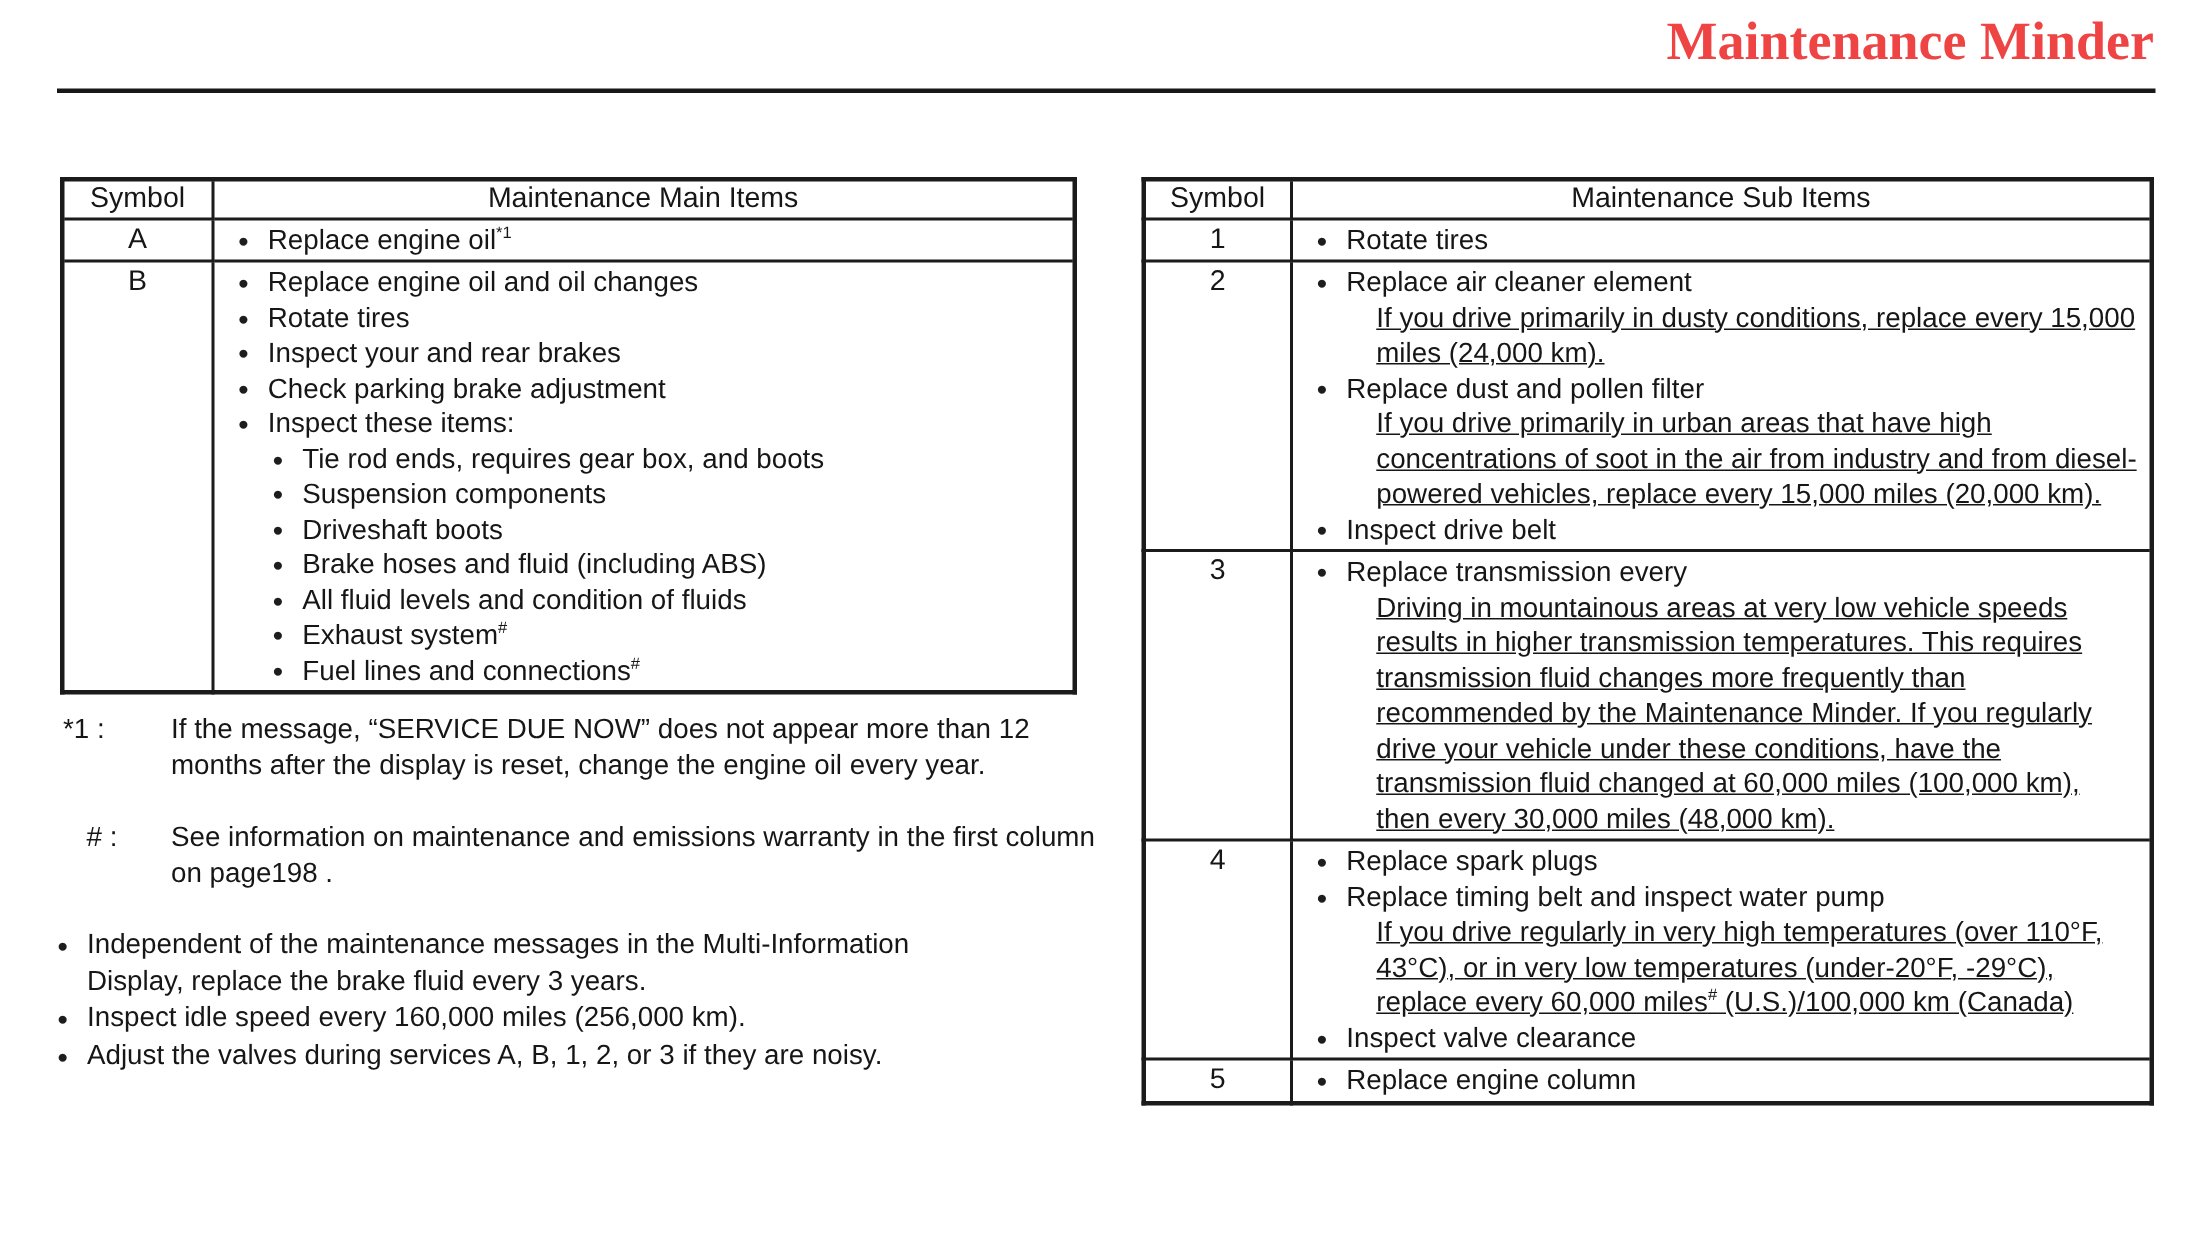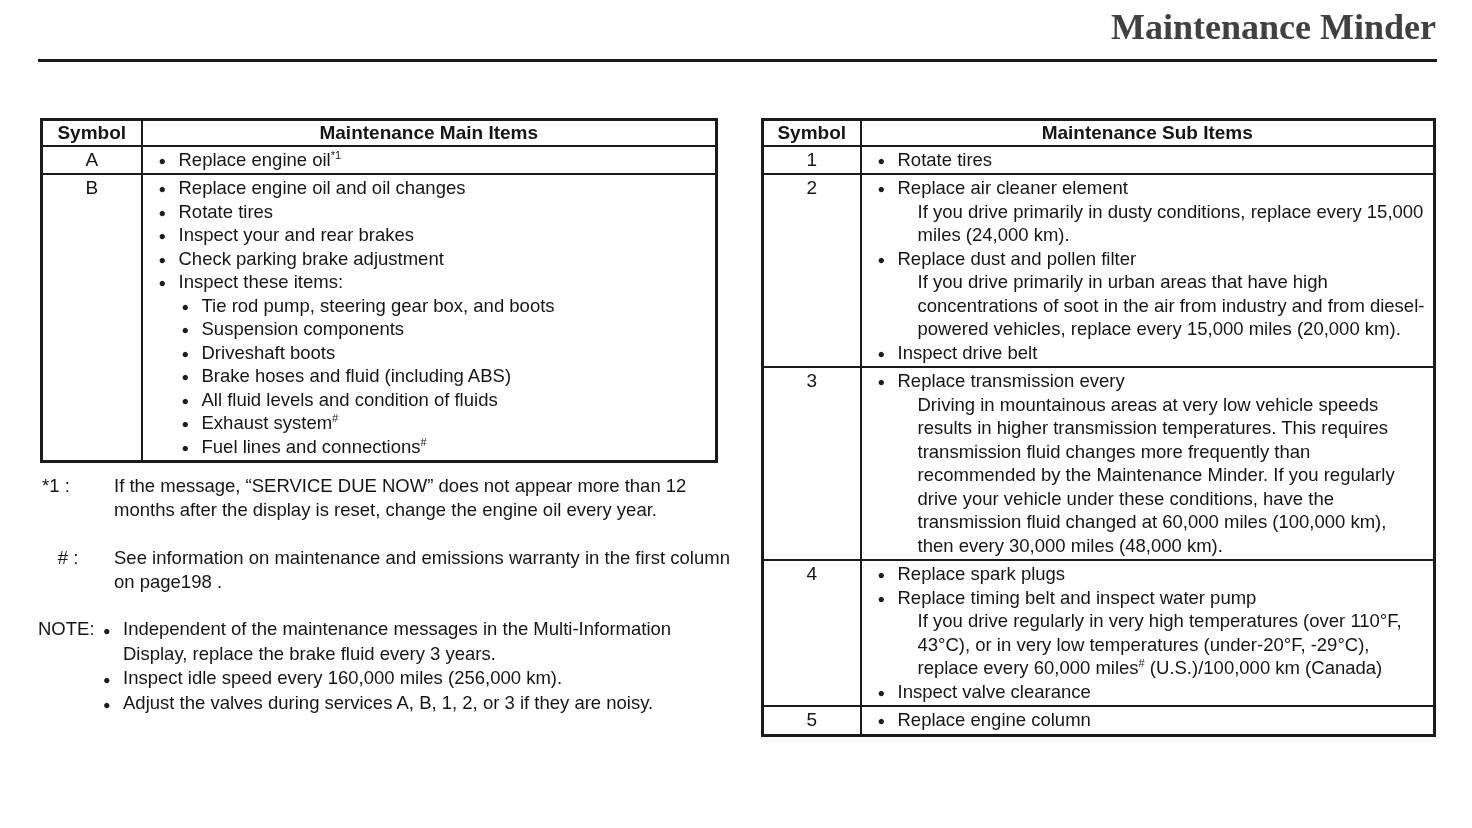--- a/index.html
+++ b/index.html
@@ -9,21 +9,21 @@
     font-family: "Liberation Sans", "DejaVu Sans", sans-serif;
     color: #161616;
     overflow: hidden;
   }
   .page { position: relative; width: 1472px; height: 828px; background: #ffffff; }
 
   
   .page-title {
     position: absolute; top: 6px; right: 36px;
     font-family: "Liberation Serif", "DejaVu Serif", serif;
-    font-weight: 700; font-size: 36px; letter-spacing: 0px; color: #404040;
+    font-weight: 700; font-size: 36px; letter-spacing: 0px; color: #ef4444;
     white-space: nowrap;
   }
   .header-rule {
     position: absolute; top: 59px; left: 38px;
     width: 1399px; height: 3px; background: #181818;
   }
 
   
   table.doc-table {
     border-collapse: collapse;
@@ -33,42 +33,42 @@
     line-height: 23.5px;
     color: #161616;
   }
   #main-table { position: absolute; left: 40px; top: 118px; width: 678px; }
   #sub-table  { position: absolute; left: 761px; top: 118px; width: 675px; }
   table.doc-table th, table.doc-table td {
     border: 2px solid #1b1b1b;
     vertical-align: top;
   }
   table.doc-table th {
-    font-weight: 700;
+    font-weight: 400;
     text-align: center;
     height: 24px;
     padding: 0 2px;
     font-size: 19px;
   }
   td.sym { text-align: center; padding-top: 1px; font-size: 19px; }
   #main-table col.c-sym { width: 100px; }
   #sub-table  col.c-sym { width: 98px; }
   td.items { padding: 1px 6px 2px 16px; }
 
   
   .line { display: flex; align-items: flex-start; }
   .line .blt {
     flex: 0 0 20px; width: 20px;
     font-size: 12.5px;
     transform: translateY(1.5px);
     color: #1d1d1d;
   }
   .line .txt { flex: 1; }
   .line.ind { margin-left: 23px; }
-  .line.cont { padding-left: 40px; display: block; }
+  .line.cont { padding-left: 40px; display: block; text-decoration: underline; }
   sup { font-size: 11px; line-height: 0; vertical-align: super; }
 
   
   .footnote {
     position: absolute;
     display: flex;
     font-size: 18.5px; line-height: 23.5px;
     width: 690px;
   }
   #footnote-1 { left: 42px; top: 474px; }
@@ -135,21 +135,21 @@
             <div class="line">
               <span class="blt">●</span>
               <span class="txt">Check parking brake adjustment</span>
             </div>
             <div class="line">
               <span class="blt">●</span>
               <span class="txt">Inspect these items:</span>
             </div>
             <div class="line ind">
               <span class="blt">●</span>
-              <span class="txt">Tie rod pump, steering gear box, and boots</span>
+              <span class="txt">Tie rod ends, requires gear box, and boots</span>
             </div>
             <div class="line ind">
               <span class="blt">●</span>
               <span class="txt">Suspension components</span>
             </div>
             <div class="line ind">
               <span class="blt">●</span>
               <span class="txt">Driveshaft boots</span>
             </div>
             <div class="line ind">
@@ -257,21 +257,20 @@
     <span class="fn-marker">*1 :</span>
     <span class="fn-text">If the message, “SERVICE DUE NOW” does not appear more than 12 months after the display is reset, change the engine oil every year.</span>
   </div>
 
   <div class="footnote" id="footnote-2">
     <span class="fn-marker"># :</span>
     <span class="fn-text">See information on maintenance and emissions warranty in the first column on page198 .</span>
   </div>
 
   <div class="note">
-    <span class="note-label">NOTE:</span>
     <div class="note-body">
         <div class="line">
           <span class="blt">●</span>
           <span class="txt">Independent of the maintenance messages in the Multi-Information Display, replace the brake fluid every 3 years.</span>
         </div>
         <div class="line">
           <span class="blt">●</span>
           <span class="txt">Inspect idle speed every 160,000 miles (256,000 km).</span>
         </div>
         <div class="line">

